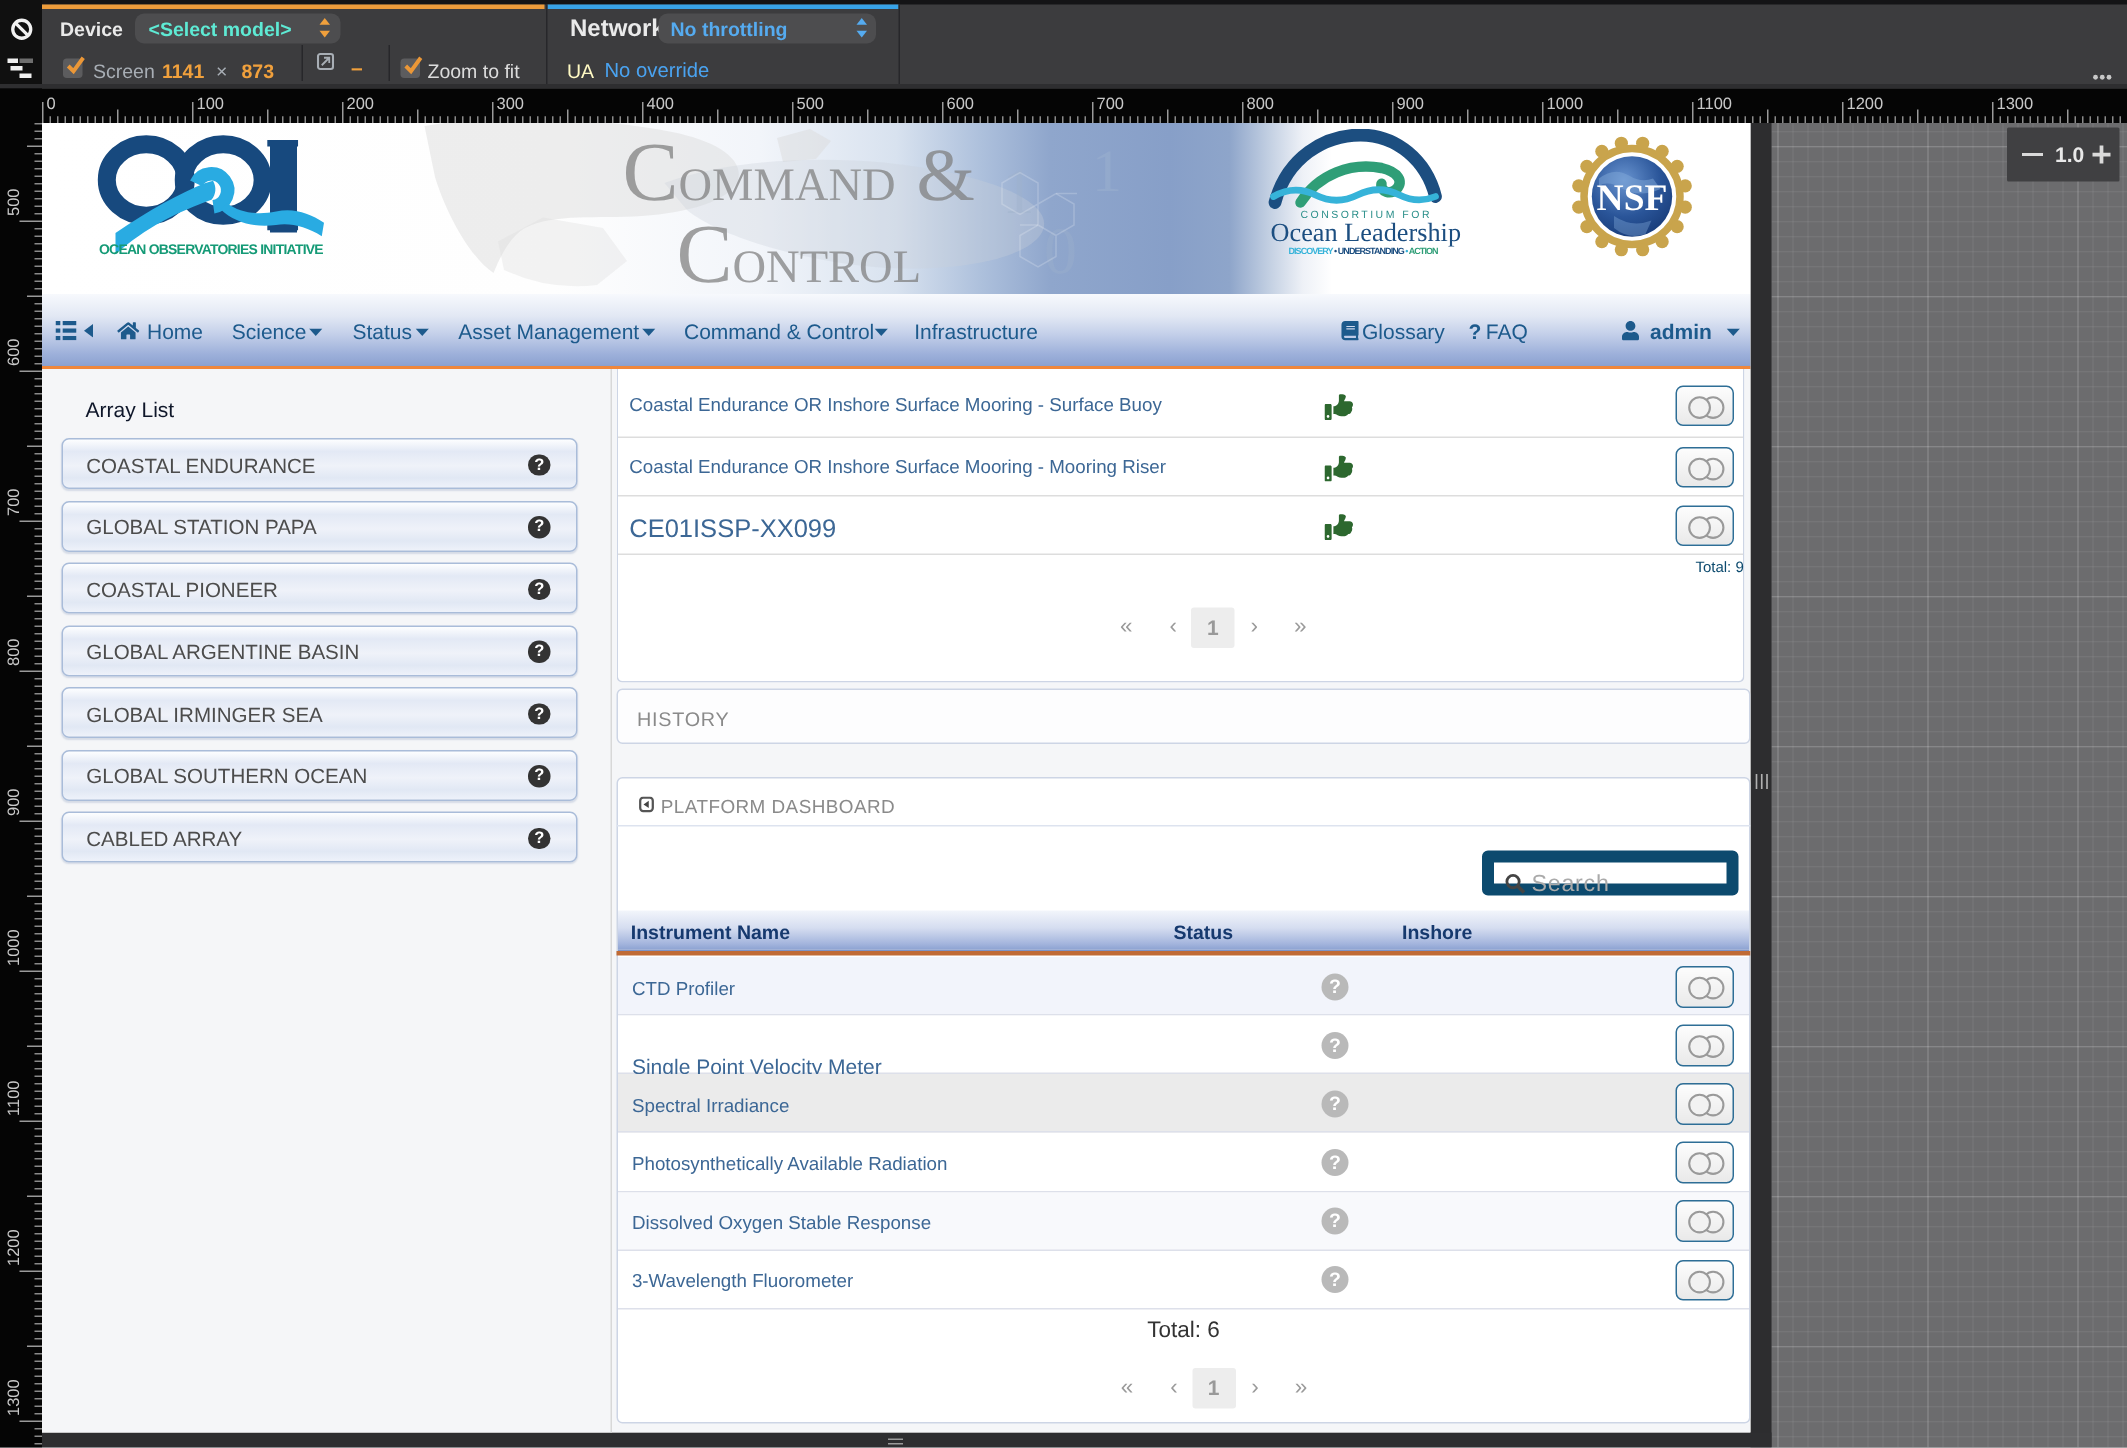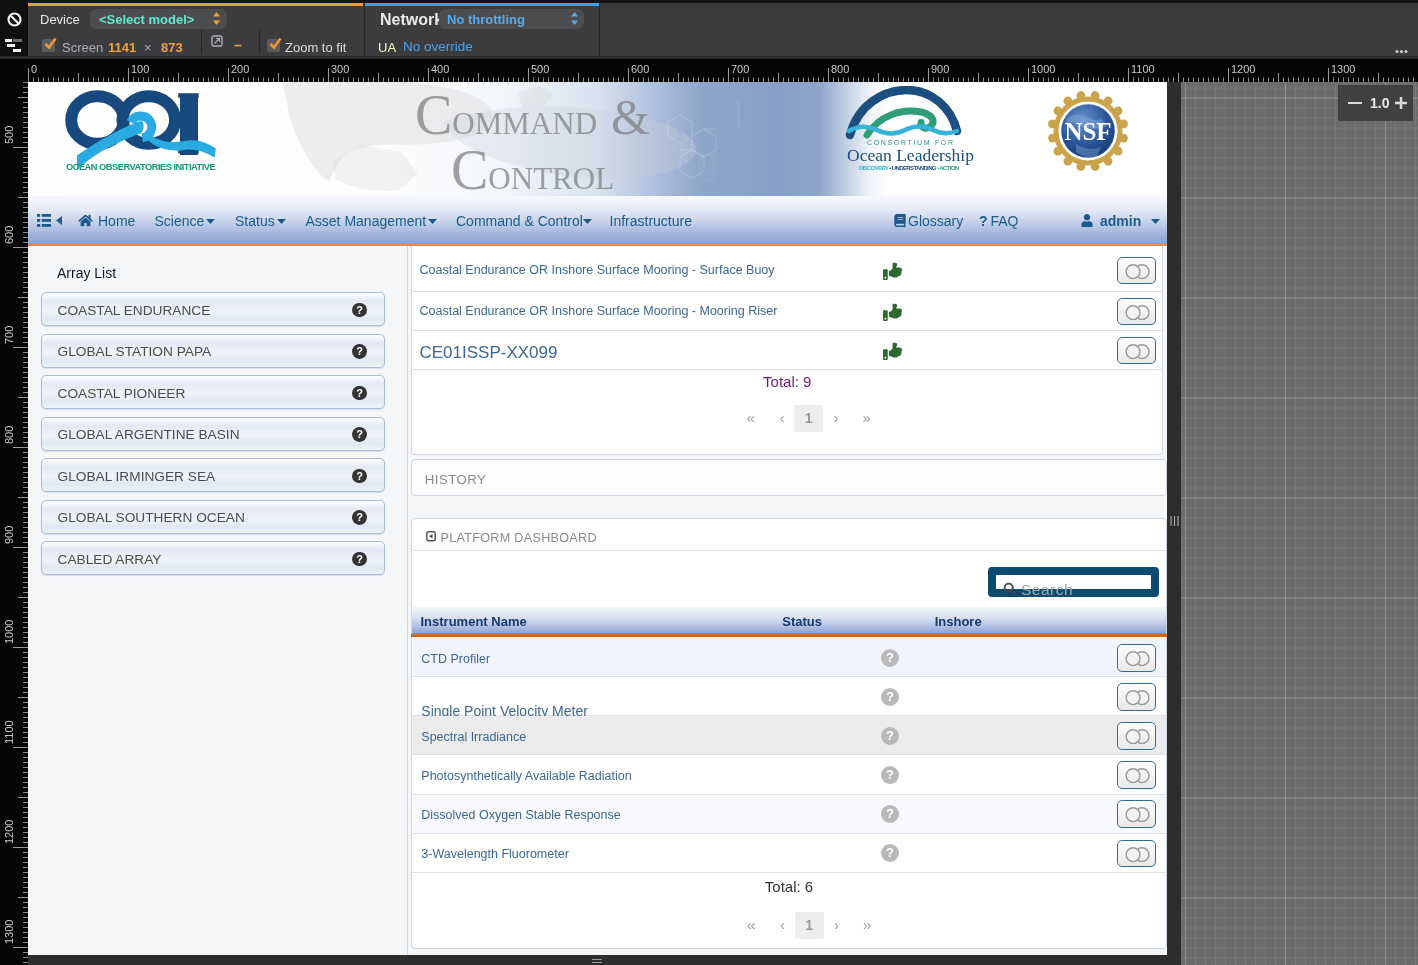--- a/index.html
+++ b/index.html
@@ -20,21 +20,21 @@
 <svg class="abs" style="left:7px;top:12px" width="15" height="15" viewBox="0 0 15 15">
 <circle cx="7.5" cy="7.5" r="6" fill="none" stroke="#f2f2f2" stroke-width="2.2"></circle>
 <line x1="3.2" y1="3.2" x2="11.8" y2="11.8" stroke="#f2f2f2" stroke-width="2.2"></line>
   </svg>
 <svg class="abs" style="left:4px;top:38px" width="20" height="15" viewBox="0 0 20 15">
 <rect x="1" y="1" width="7" height="3" fill="#f0f0f0"></rect>
     <rect x="9" y="1" width="9" height="3" fill="#6e6e6e"></rect>
 <rect x="3" y="6" width="8" height="3" fill="#f0f0f0"></rect>
 <rect x="9" y="11" width="8" height="3" fill="#f0f0f0"></rect>
   </svg>
-<div class="abs" style="left:40px;top:12px;font-size:13px;font-weight:normal;color:#eaeaea">Device</div>
+<div class="abs" style="left:40px;top:12px;font-size:13px;font-weight:bold;color:#eaeaea">Device</div>
 <div class="abs" style="left:90px;top:8.5px;width:137px;height:20px;background:#4d4d4f;border-radius:6px"></div>
 <div class="abs" style="left:99px;top:11.5px;font-size:13px;font-weight:bold;color:#5eead4">&lt;Select model&gt;</div>
 <svg class="abs" style="left:212px;top:11px" width="9" height="15" viewBox="0 0 9 15">
 <path d="M1 5.5 4.5 1 8 5.5z" fill="#f0a03c"></path>
     <path d="M1 9.5 4.5 14 8 9.5z" fill="#f0a03c"></path>
   </svg>
 <div class="abs" style="left:42px;top:38.5px;width:13px;height:13px;background:#5c5c5e;border-radius:2.5px"></div>
 <svg class="abs" style="left:43px;top:36px" width="14" height="15" viewBox="0 0 14 15">
 <path d="M2.5 8 6 11.5 12.5 2.5" fill="none" stroke="#eb9737" stroke-width="2.6"></path>
   </svg>
@@ -755,21 +755,21 @@
 <div class="abs" style="left:384px;top:249.4px;width:749.5px;height:39.1px;border-bottom:1px solid #ddd"></div>
 <div class="abs" style="left:391.5px;top:261.4px;font-size:17px;color:#3c6795">CE01ISSP-XX099</div>
 <svg class="abs" style="left:854.5px;top:259.4px" width="19" height="19" viewBox="0 0 512 512">
 <path fill="#2d682f" d="M104 224H24c-13 0-24 11-24 24v240c0 13 11 24 24 24h80c13 0 24-11 24-24V248c0-13-11-24-24-24zM64 472c-13 0-24-11-24-24s11-24 24-24 24 11 24 24-11 24-24 24zM384 81.5c0 42.4-26 66.2-33.3 94.5h101.7c33.4 0 59.4 27.7 59.6 58.1.1 18-7.5 37.3-19.5 49.4l-.1.1c9.9 23.5 8.3 56.4-9.4 80-8.7 11.7-17.8 41.3-42.7 41.3h-1.6c-24 0-30 41.7-101.8 41.7H304c-48 0-87.5-41.3-128-41.3h-16V264h16c50.4 0 82.7-56 82.7-96V72c0-13.3 10.7-24 24-24h38.2c35.1 0 63.1 28.8 63.1 33.5z"></path>
     </svg>
 <div class="tgl" style="left:1088.8px;top:255.14999999999998px">
 <svg width="39.5" height="27.5" viewBox="0 0 38 27.5">
 <circle cx="23.3" cy="13.7" r="6.9" fill="none" stroke="#9a9a9a" stroke-width="1.4"></circle>
 <circle cx="14.3" cy="13.7" r="6.9" fill="#f2f2f2" stroke="#9a9a9a" stroke-width="1.4"></circle>
 </svg></div>
-<div class="abs" style="left:383px;top:291px;width:751.5px;text-align:center;font-size:15px;color:#701a75"><span style="margin-left:1px">Total: 9</span></div>
+<div class="abs" style="left:383px;top:291px;width:751.5px;text-align:right;font-size:10px;color:#0c4a6e"><span style="margin-left:1px">Total: 9</span></div>
 <div class="abs" style="left:710.6px;top:323.0px;width:140px;height:27px;font-size:15px;color:#9a9a9a">
 <span class="abs" style="left:8px;top:4px">«</span>
 <span class="abs" style="left:41px;top:4px">‹</span>
 <div class="abs" style="left:55.5px;top:0;width:29px;height:27px;background:#ededed;border-radius:2px;text-align:center;line-height:27px;font-weight:bold;color:#999;font-size:14px">1</div>
 <span class="abs" style="left:95px;top:4px">›</span>
 <span class="abs" style="left:124px;top:4px">»</span>
 </div>
 <div class="abs" style="left:383px;top:377.9px;width:756px;height:36.9px;background:#fdfdfe;border:1px solid #cdd5e5;border-radius:4px"></div>
 <div class="abs" style="left:396.7px;top:390px;font-size:13.2px;color:#8a8a8a;letter-spacing:0.5px">HISTORY</div>
 <div class="abs" style="left:383px;top:436.7px;width:756px;height:430.8px;background:#fff;border:1px solid #cdd5e5;border-radius:4px"></div>

